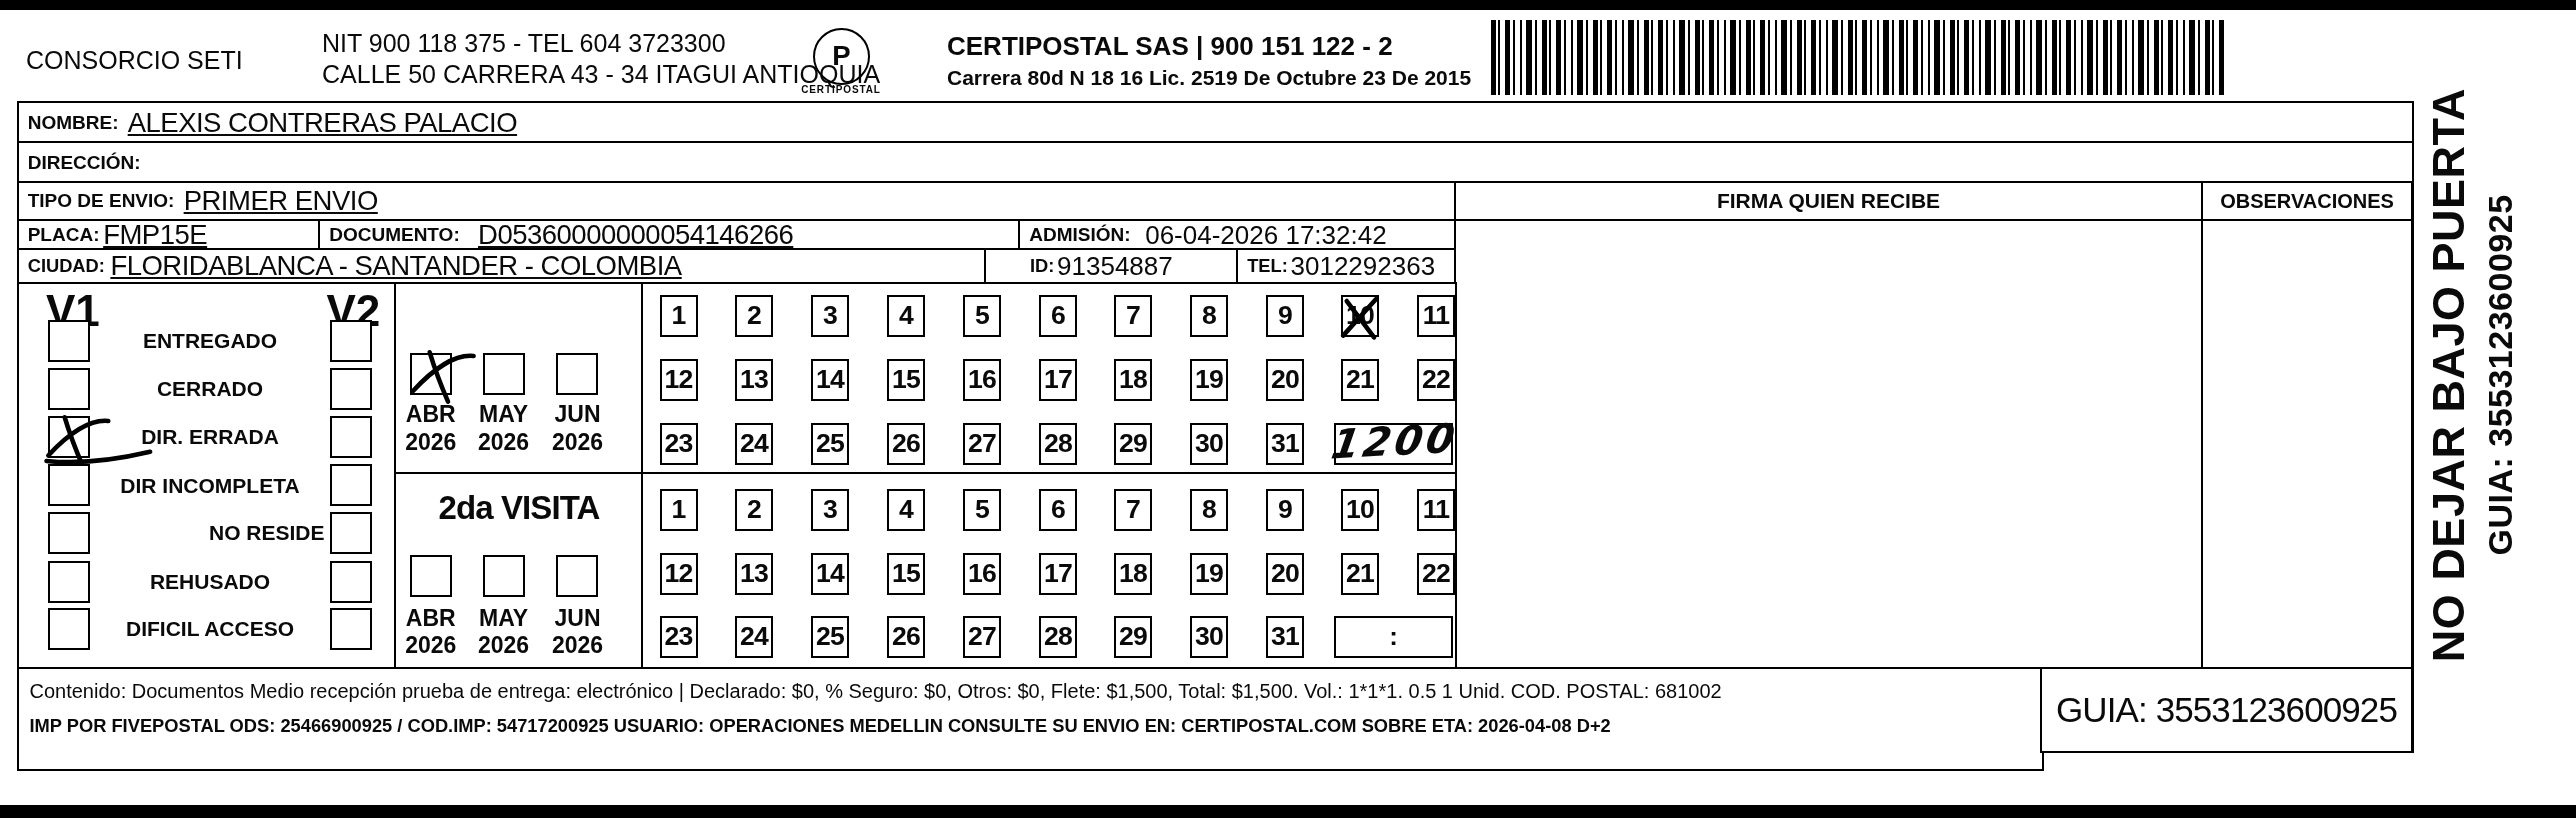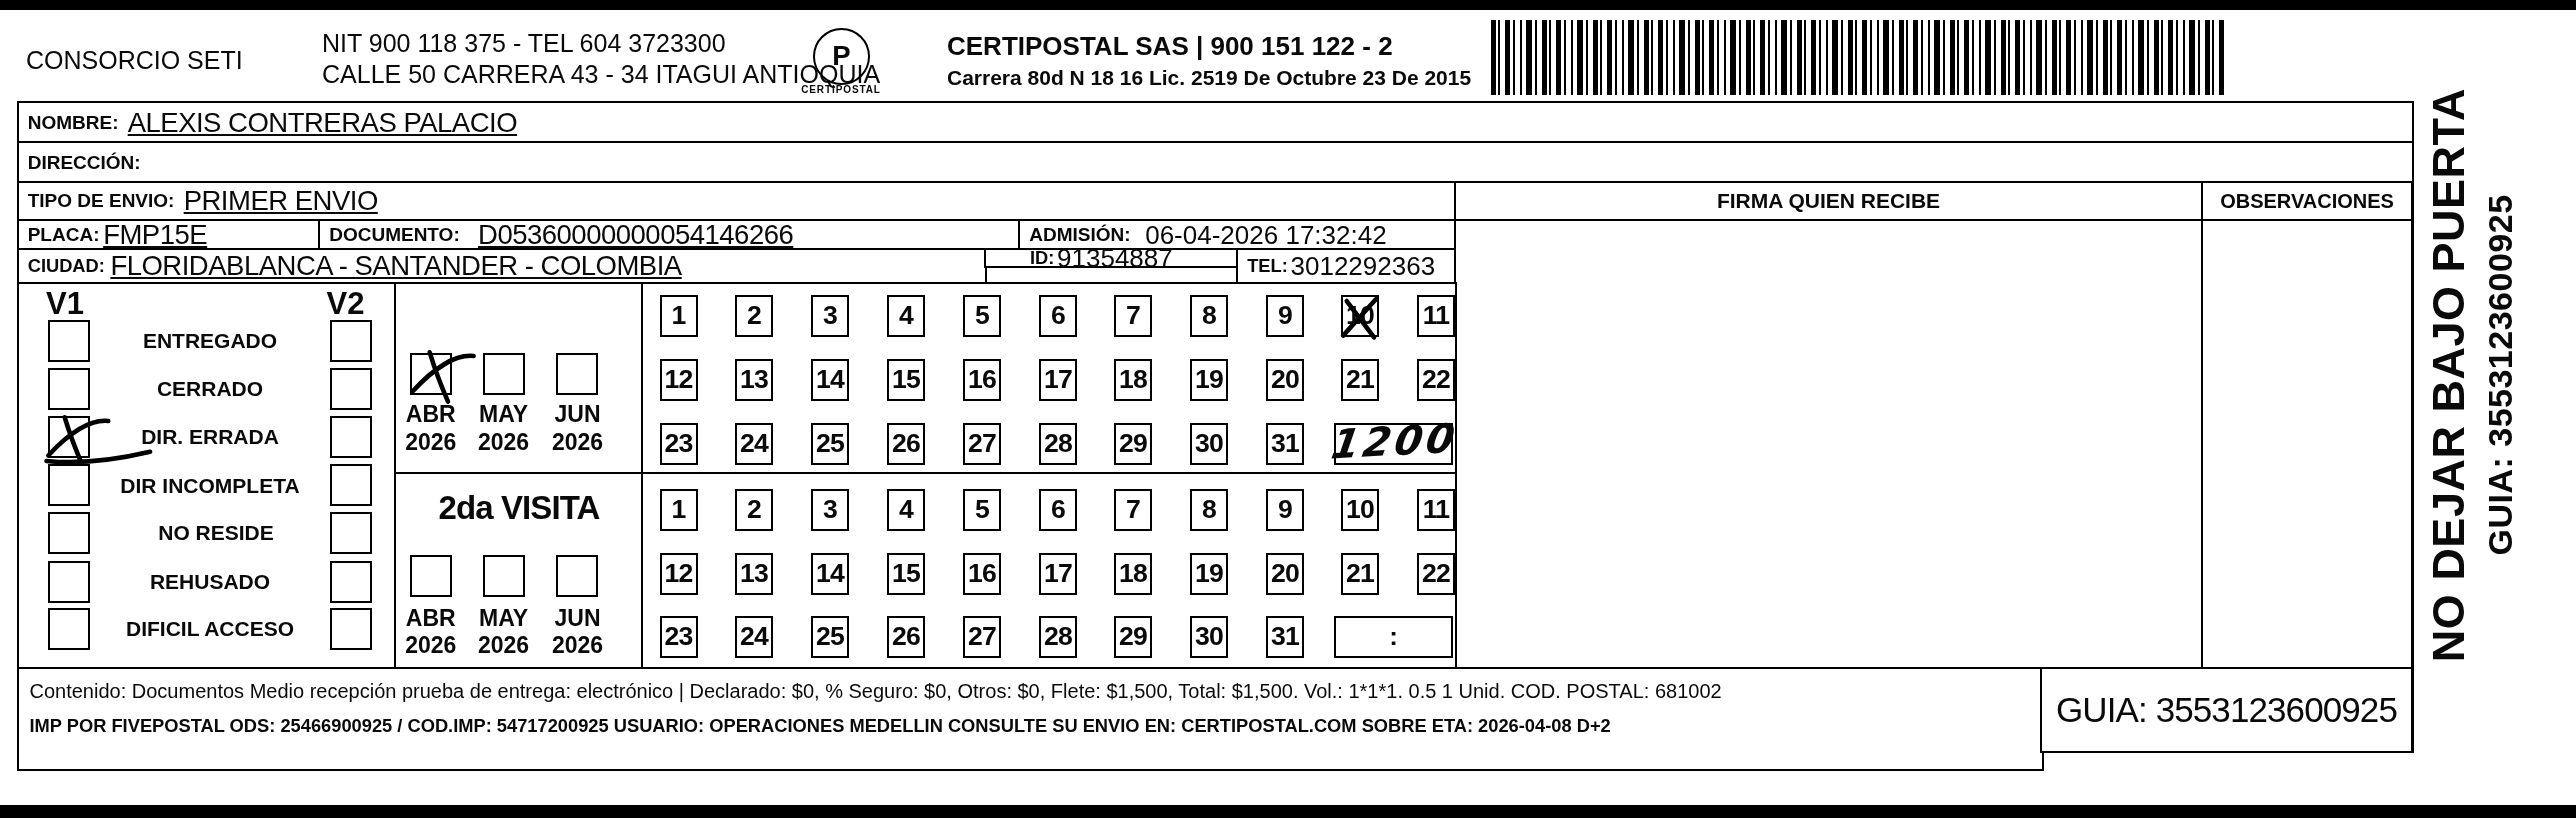--- a/index.html
+++ b/index.html
@@ -10,21 +10,21 @@
   .bar{position:absolute;background:#000;}
   .cell{position:absolute;border:2.7px solid #000;box-sizing:border-box;background:#fff;}
   .outer{position:absolute;border:3.7px solid #000;box-sizing:border-box;}
   .lblrow{display:flex;align-items:center;padding-left:9.2px;gap:9.2px;}
   .lbl{font-weight:700;font-size:19px;white-space:nowrap;}
   .val{font-size:27.5px;white-space:nowrap;letter-spacing:-0.5px;text-decoration:underline;}
   .val-sm{font-size:26px;white-space:nowrap;}
   .hdr-cell{display:flex;align-items:center;justify-content:center;font-weight:700;font-size:21px;}
   .cb{position:absolute;width:42px;height:42px;border:2.7px solid #000;box-sizing:border-box;background:#fff;}
   .optlbl{position:absolute;width:229px;text-align:center;font-weight:700;font-size:21px;}
-  .vlabel{position:absolute;font-weight:700;font-size:31px;}
+  .vlabel{position:absolute;font-weight:700;font-size:44px;}
   .visit-title{position:absolute;left:0;width:100%;text-align:center;font-weight:700;font-size:33px;letter-spacing:-0.9px;}
   .monlbl{position:absolute;width:51px;text-align:center;font-weight:700;font-size:23px;}
   .daybox{position:absolute;width:38px;height:42px;border:2.7px solid #000;box-sizing:border-box;
           font-size:26.6px;font-weight:700;text-align:center;line-height:37px;letter-spacing:-0.9px;background:#fff;}
   .timebox{position:absolute;width:119px;height:42px;border:2.7px solid #000;box-sizing:border-box;
            font-size:26px;font-weight:700;text-align:center;line-height:37px;background:#fff;}
   .mark{position:absolute;pointer-events:none;}
   .hand1200{position:absolute;font-family:"DejaVu Sans",sans-serif;font-style:italic;font-weight:700;
             font-size:40px;letter-spacing:3.7px;transform:rotate(-3deg) skewX(-12deg);}
   .barcode{position:absolute;background-image:repeating-linear-gradient(90deg,
@@ -92,21 +92,21 @@
   </div>
   <div class="cell lblrow" style="left:1018px;top:219px;width:439px;height:32px;gap:14.7px;">
     <span class="lbl">ADMISIÓN:</span>
     <span class="val-sm">06-04-2026 17:32:42</span>
   </div>
 
   <div class="cell lblrow" style="left:16.5px;top:248px;width:970px;height:36px;gap:5.5px;">
     <span class="lbl" style="font-size:18.3px;">CIUDAD:</span>
     <span class="val">FLORIDABLANCA - SANTANDER - COLOMBIA</span>
   </div>
-  <div class="cell lblrow" style="left:984px;top:248px;width:255px;height:20px;gap:2.7px;padding-left:44px;">
+  <div class="cell lblrow" style="left:984px;top:248px;width:255px;height:36px;gap:2.7px;padding-left:44px;">
     <span class="lbl" style="font-size:18.3px;">ID:</span>
     <span class="val-sm">91354887</span>
   </div>
   <div class="cell lblrow" style="left:1236px;top:248px;width:221px;height:36px;gap:2.7px;">
     <span class="lbl" style="font-size:18.3px;">TEL:</span>
     <span class="val-sm">3012292363</span>
   </div>
 
   <div class="cell" style="left:1454px;top:219px;width:749px;height:451px;"></div>
   <div class="cell" style="left:2201px;top:219px;width:212px;height:451px;"></div>
@@ -125,21 +125,21 @@
       <div class="cb" style="left: 311px; top: 132px;"></div>
       <svg viewBox="0 0 130 66" width="119" height="60" class="mark" style="left: 18.3px; top: 126px;">
         <path d="M12,50 C34,26 58,10 78,12" fill="none" stroke="#000" stroke-width="5" stroke-linecap="round"></path>
         <path d="M30,8 C36,28 44,48 50,62" fill="none" stroke="#000" stroke-width="5" stroke-linecap="round"></path>
         <path d="M10,56 C48,60 90,54 124,46" fill="none" stroke="#000" stroke-width="5" stroke-linecap="round"></path>
       </svg>
       <div class="cb" style="left: 29px; top: 180px;"></div>
       <div class="optlbl" style="left: 77px; top: 190px;">DIR INCOMPLETA</div>
       <div class="cb" style="left: 311px; top: 180px;"></div>
       <div class="cb" style="left: 29px; top: 228px;"></div>
-      <div class="optlbl" style="left: 83px; top: 237px;">NO RESIDE</div>
+      <div class="optlbl" style="left: 77px; top: 237px; text-align: right;">NO RESIDE</div>
       <div class="cb" style="left: 311px; top: 228px;"></div>
       <div class="cb" style="left: 29px; top: 277px;"></div>
       <div class="optlbl" style="left: 77px; top: 286px;">REHUSADO</div>
       <div class="cb" style="left: 311px; top: 277px;"></div>
       <div class="cb" style="left: 29px; top: 324px;"></div>
       <div class="optlbl" style="left: 77px; top: 333px;">DIFICIL ACCESO</div>
       <div class="cb" style="left: 311px; top: 324px;"></div>
     </div>
 
   <div class="cell" id="panel-visita1" style="left:394px;top:282px;width:250px;height:193px;">

